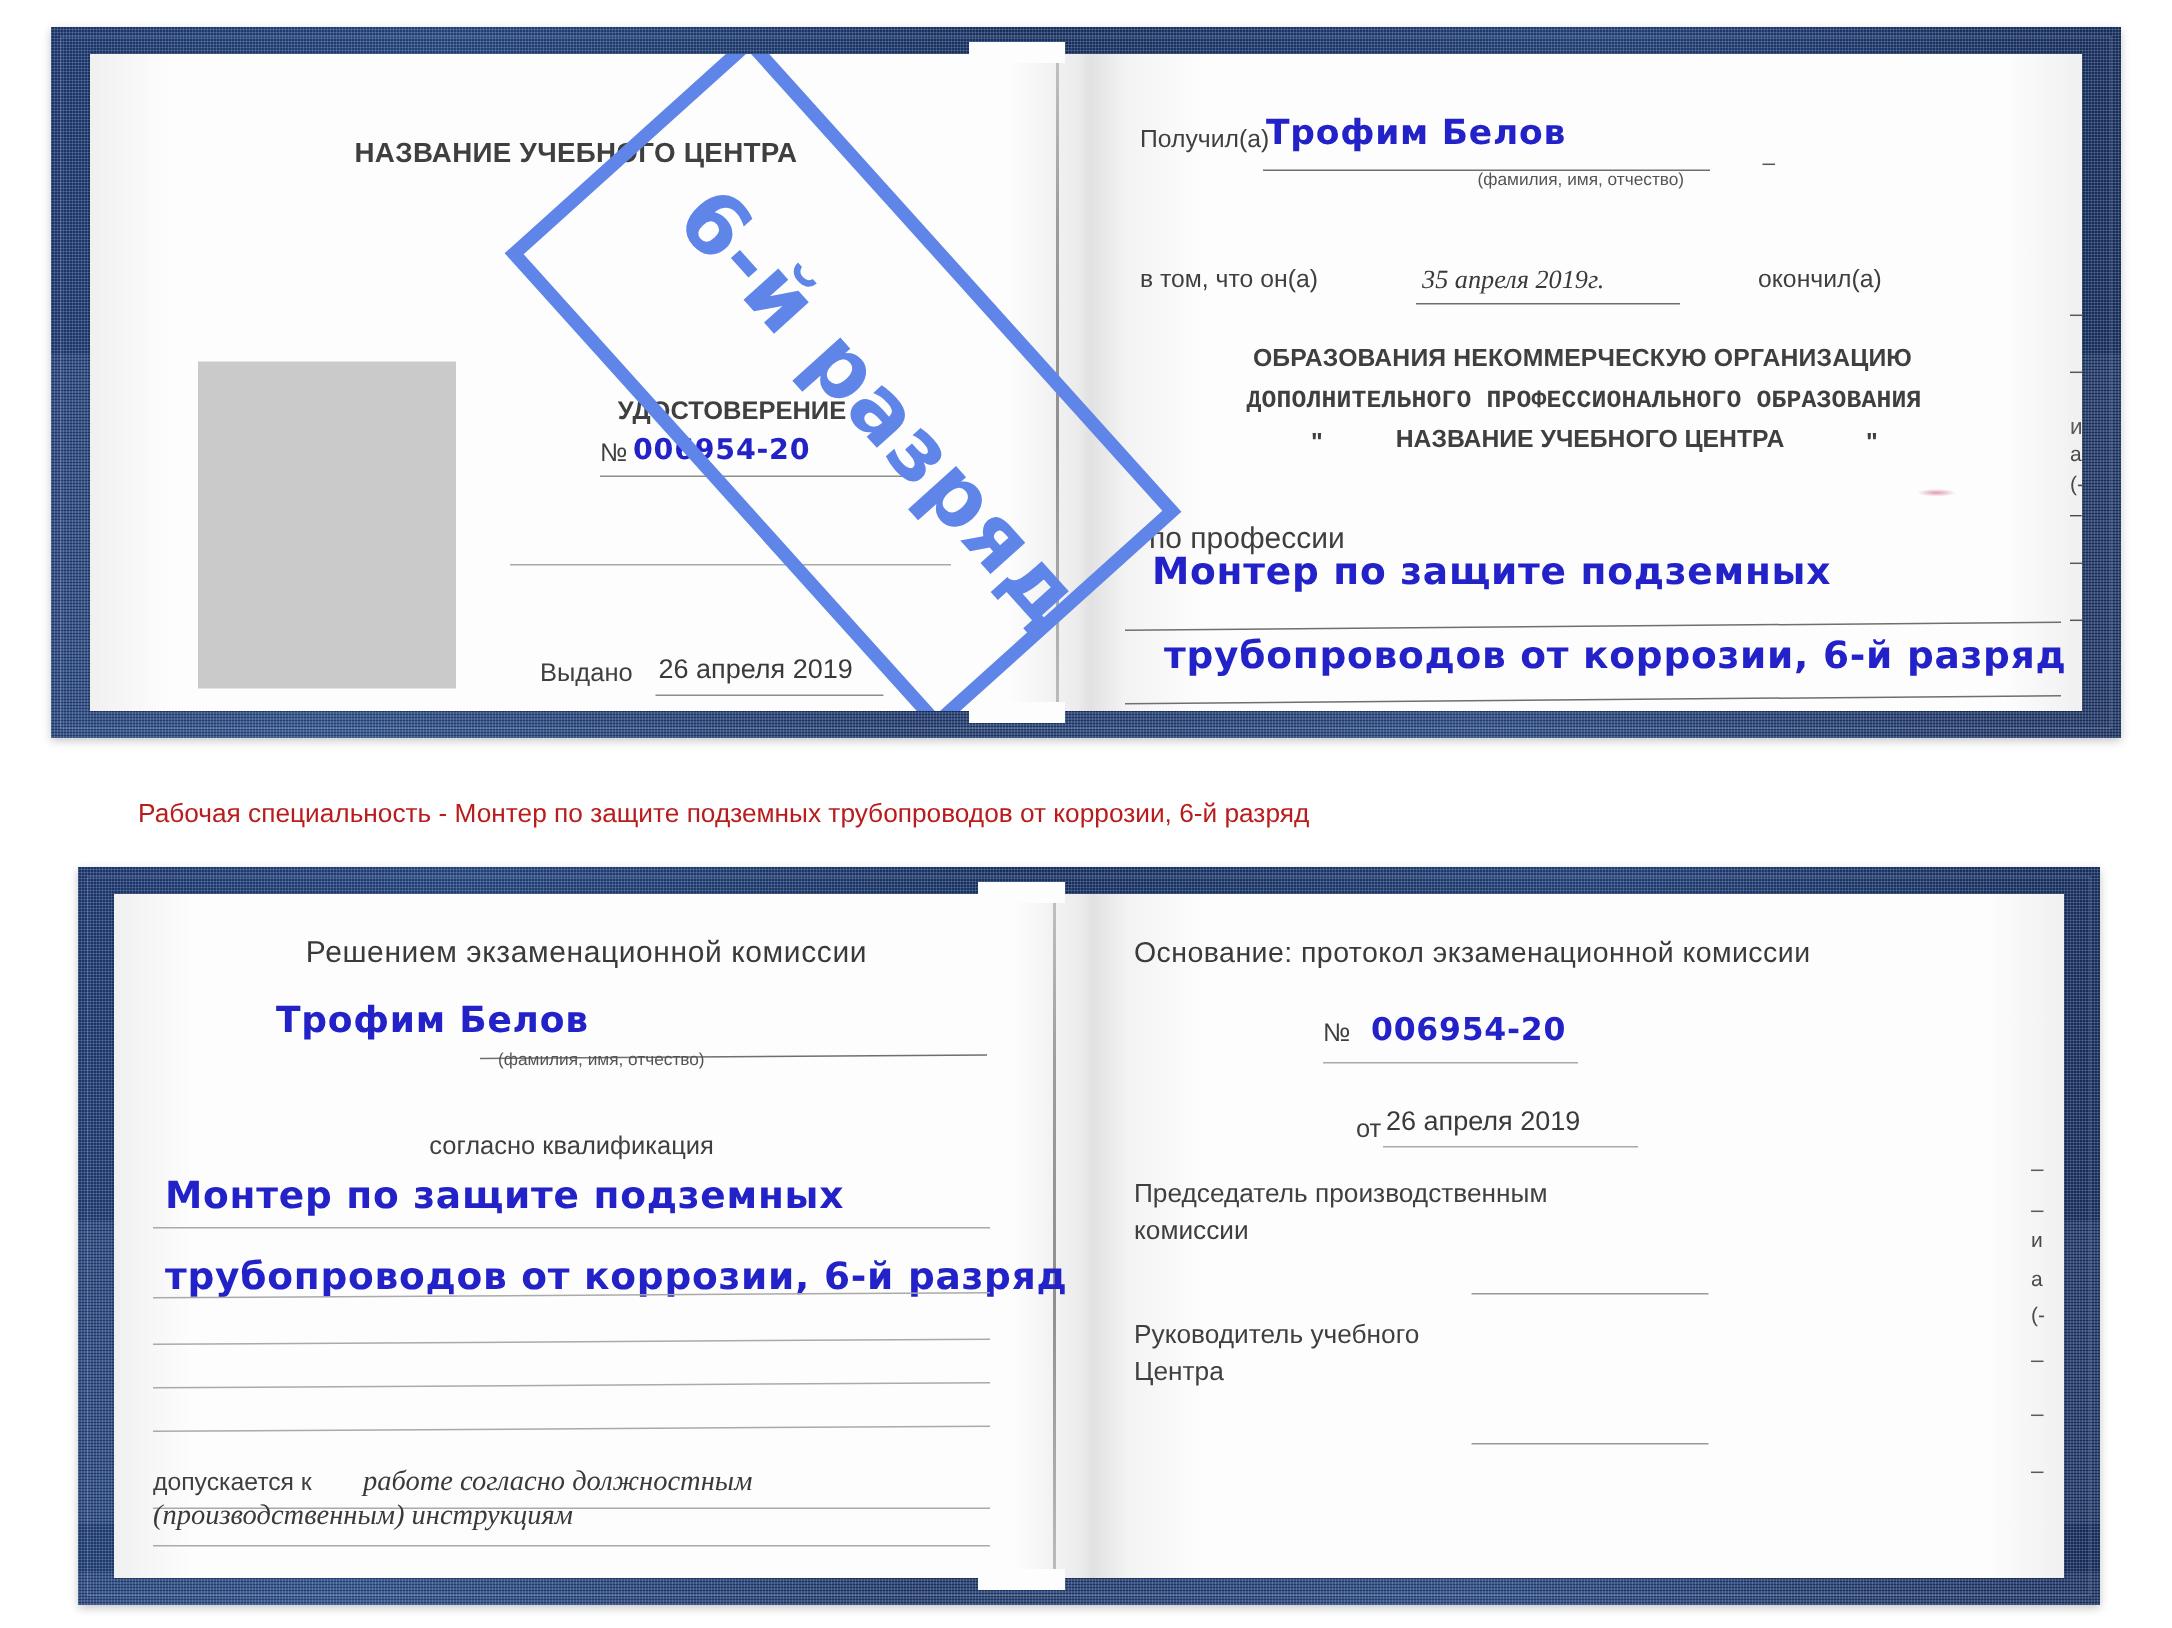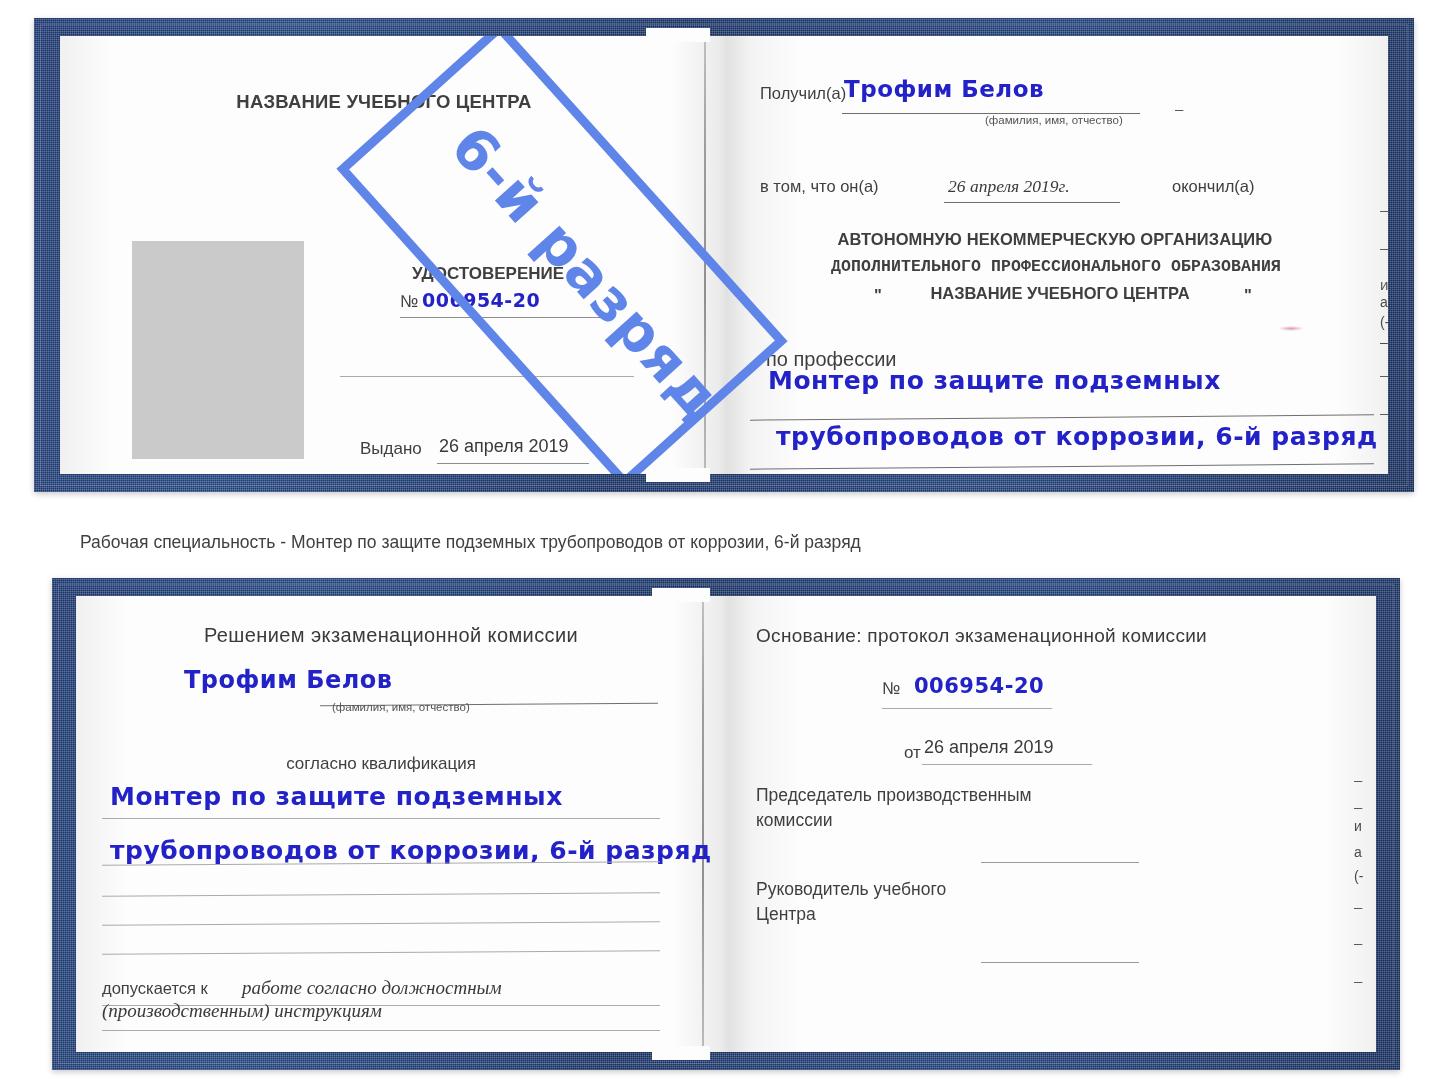--- a/index.html
+++ b/index.html
@@ -128,26 +128,26 @@
     font-size: 57px;
     letter-spacing: 1px;
     transform-origin: center center;
     pointer-events: none;
     white-space: nowrap;
   }
 
   
   .caption {
     position: absolute;
-    left: 80px;
+    left: 92px;
     top: 530px;
     width: 1000px;
     font-size: 17.5px;
     line-height: 1.45;
-    color: #404040;
+    color: #b91c1c;
   }
 
   
   .frag {
     position: absolute;
     color: #4a4a4a;
     font-size: 14px;
     font-family: "Liberation Sans", sans-serif;
   }
   .frag.dash { color: #5a5a5a; font-size: 15px; }
@@ -189,25 +189,25 @@
       </div>
 
       <div>
         <div class="t" style="left:700px; top:48px; font-size:16.5px;">Получил(а)</div>
         <div class="t hand" style="left:784px; top:40px; font-size:23px;">Трофим Белов</div>
         <div class="rule dark" style="left:782px; top:77px; width:298px;"></div>
         <div class="t tiny" style="left:925px; top:78px;">(фамилия, имя, отчество)</div>
         <div class="t" style="left:1115px; top:64px; font-size:15px; color:#555;">–</div>
 
         <div class="t" style="left:700px; top:141px; font-size:16.5px;">в том, что он(а)</div>
-        <div class="t ital" style="left:888px; top:140px; font-size:17.5px;">26 апреля 2019г.</div>
+        <div class="t ital" style="left:888px; top:140px; font-size:17.5px;">35 апреля 2019г.</div>
         <div class="rule dark" style="left:884px; top:166px; width:176px;"></div>
         <div class="t" style="left:1112px; top:141px; font-size:16.5px;">окончил(а)</div>
 
-        <div class="t center bold" style="left:690px; top:194px; width:610px; font-size:16.5px; letter-spacing:0.1px;">АВТОНОМНУЮ НЕКОММЕРЧЕСКУЮ ОРГАНИЗАЦИЮ</div>
+        <div class="t center bold" style="left:690px; top:194px; width:610px; font-size:16.5px; letter-spacing:0.1px;">ОБРАЗОВАНИЯ НЕКОММЕРЧЕСКУЮ ОРГАНИЗАЦИЮ</div>
         <div class="t center bold" style="left:676px; top:221px; width:640px; font-size:16.5px; letter-spacing:0.1px;font-family:Liberation Mono, monospace;">ДОПОЛНИТЕЛЬНОГО ПРОФЕССИОНАЛЬНОГО ОБРАЗОВАНИЯ</div>
         <div class="t bold" style="left:814px; top:250px; font-size:16.5px;">"</div>
         <div class="t center bold" style="left:830px; top:248px; width:340px; font-size:16.5px;">НАЗВАНИЕ УЧЕБНОГО ЦЕНТРА</div>
         <div class="t bold" style="left:1184px; top:250px; font-size:16.5px;">"</div>
 
         <div class="pink-mark" style="left:1218px; top:290px;"></div>
 
         <div class="t" style="left:706px; top:312px; font-size:20px;">по профессии</div>
         <div class="t hand" style="left:708px; top:330px; font-size:25px;">Монтер по защите подземных</div>
         <div class="rule dark" style="left:690px; top:381px; width:624px; transform:rotate(-0.5deg);"></div>

